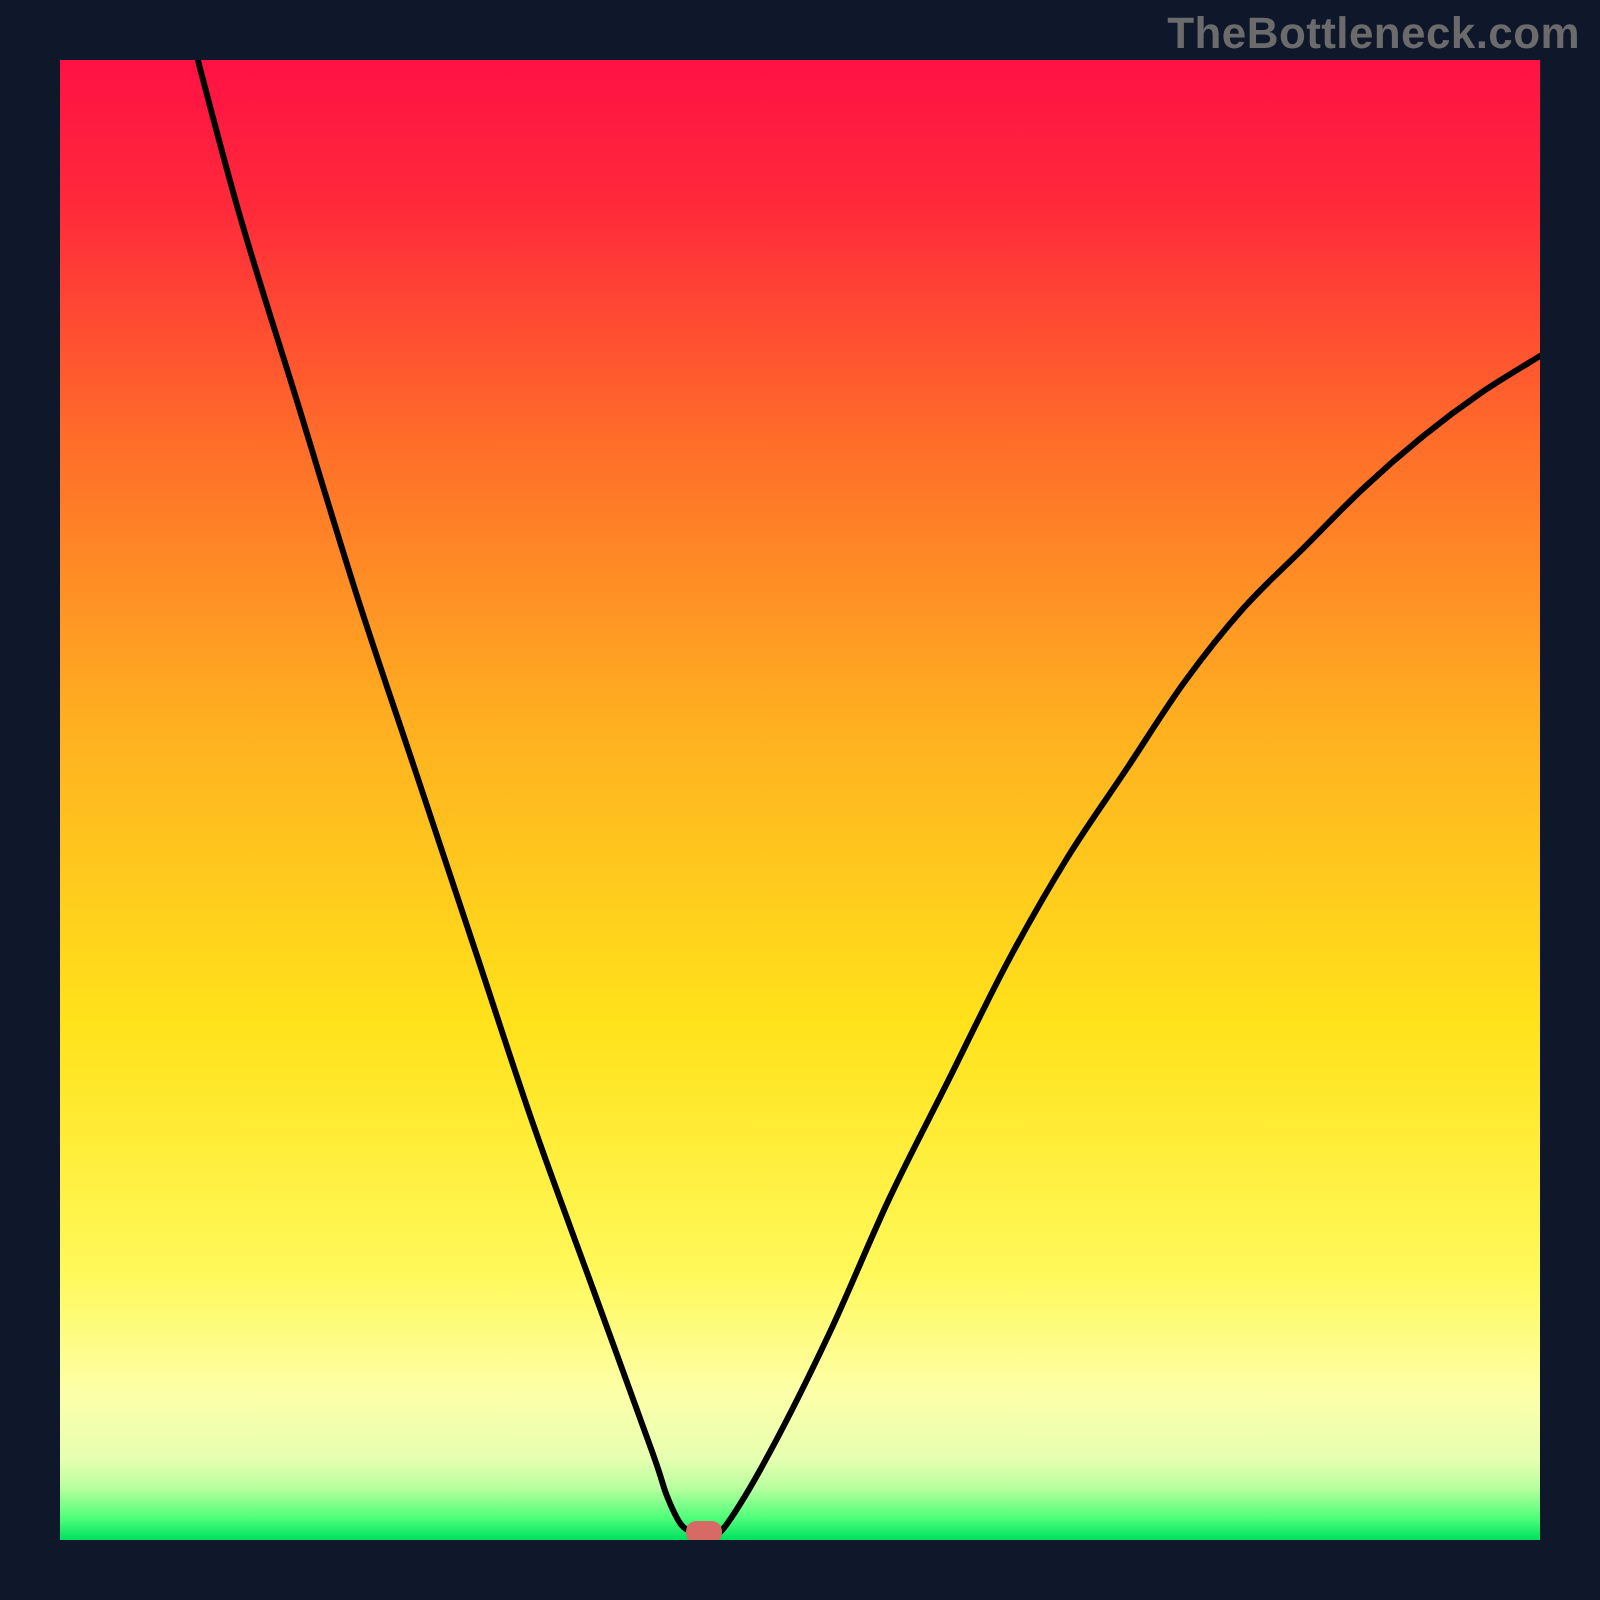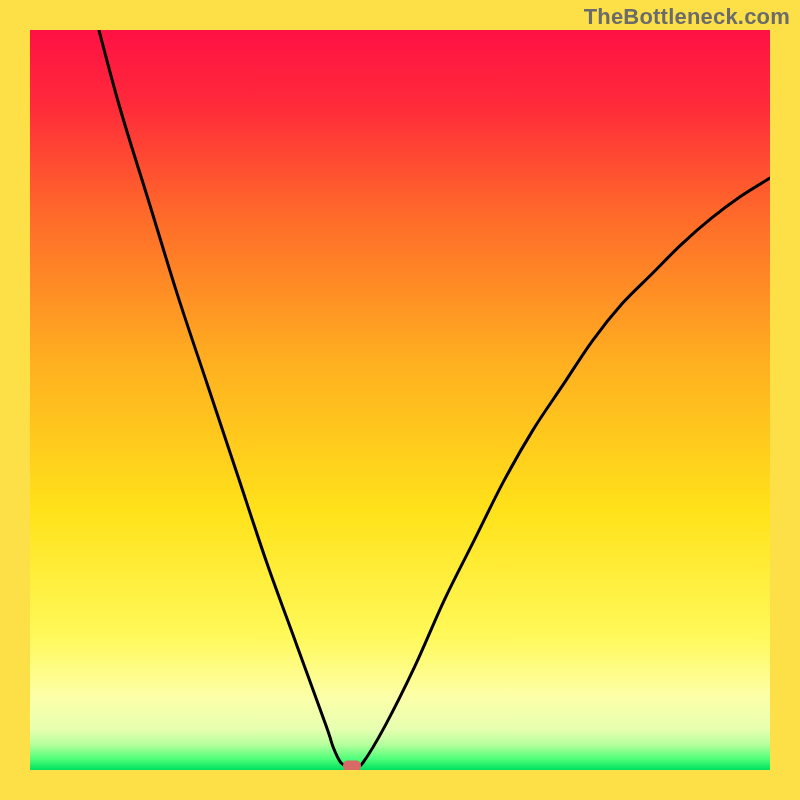--- a/index.html
+++ b/index.html
@@ -9,21 +9,21 @@
     height: 800px;
     background: #000;
     overflow: hidden;
   }
   .frame {
     position: absolute;
     left: 0;
     top: 0;
     width: 800px;
     height: 800px;
-    background: #fde047;
+    background: #0f172a;
   }
   .plot {
     position: absolute;
     left: 30px;
     top: 30px;
     width: 740px;
     height: 740px;
     overflow: hidden;
   }
   .gradient {

